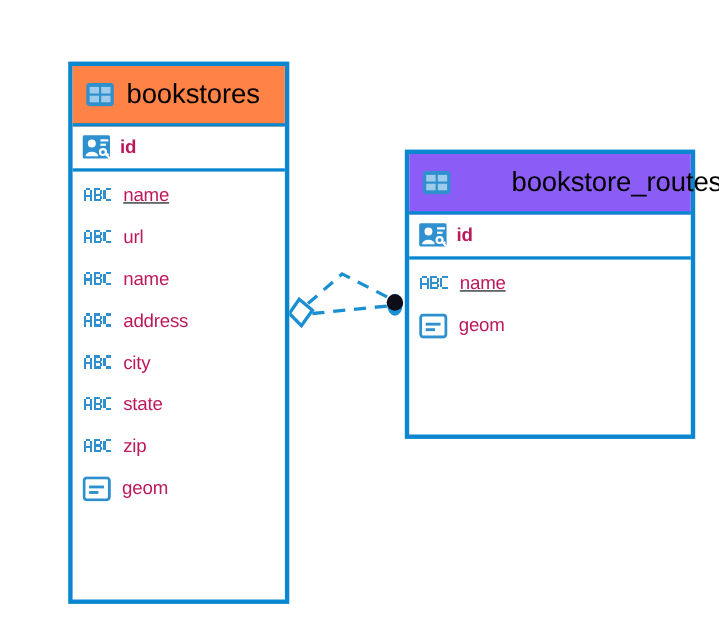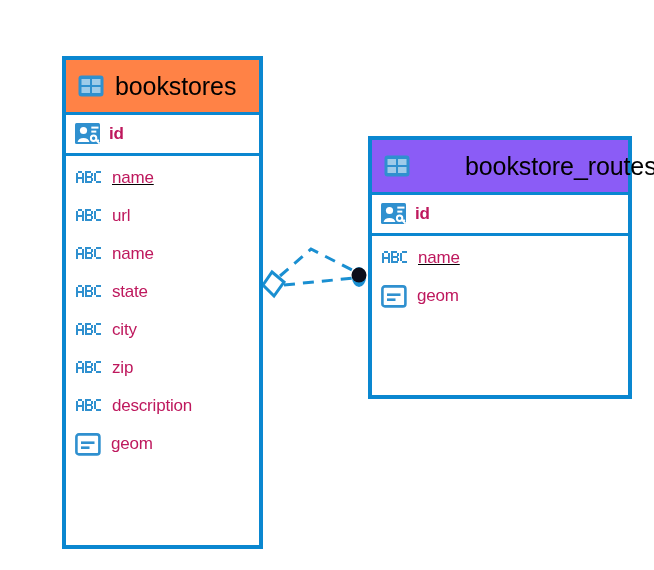--- a/index.html
+++ b/index.html
@@ -211,21 +211,66 @@
                 <rect x="10" y="11" width="7" height="2"></rect>
               <rect x="21" y="1" width="5" height="2"></rect>
                 <rect x="19" y="3" width="2" height="8"></rect>
               <rect x="21" y="11" width="5" height="2"></rect>
             </g>
           </svg>
         </span>
         <span class="field-label">name</span>
       </div>
 
-
+      <div class="field-row">
+        <span class="icon">
+          <svg width="27" height="16" viewBox="0 0 27 16" shape-rendering="crispEdges">
+            <g fill="#2f90cf">
+              <rect x="1" y="3" width="2" height="10"></rect>
+                <rect x="3" y="1" width="4" height="2"></rect>
+              <rect x="7" y="3" width="2" height="10"></rect>
+                <rect x="3" y="7" width="4" height="2"></rect>
+              <rect x="10" y="1" width="6" height="2"></rect>
+                <rect x="10" y="3" width="2" height="10"></rect>
+              <rect x="16" y="3" width="2" height="3"></rect>
+                <rect x="12" y="6" width="5" height="2"></rect>
+              <rect x="16" y="8" width="2" height="3"></rect>
+                <rect x="10" y="11" width="7" height="2"></rect>
+              <rect x="21" y="1" width="5" height="2"></rect>
+                <rect x="19" y="3" width="2" height="8"></rect>
+              <rect x="21" y="11" width="5" height="2"></rect>
+            </g>
+          </svg>
+        </span>
+        <span class="field-label">address</span>
+      </div>
+
+
+      <div class="field-row">
+        <span class="icon">
+          <svg width="27" height="16" viewBox="0 0 27 16" shape-rendering="crispEdges">
+            <g fill="#2f90cf">
+              <rect x="1" y="3" width="2" height="10"></rect>
+                <rect x="3" y="1" width="4" height="2"></rect>
+              <rect x="7" y="3" width="2" height="10"></rect>
+                <rect x="3" y="7" width="4" height="2"></rect>
+              <rect x="10" y="1" width="6" height="2"></rect>
+                <rect x="10" y="3" width="2" height="10"></rect>
+              <rect x="16" y="3" width="2" height="3"></rect>
+                <rect x="12" y="6" width="5" height="2"></rect>
+              <rect x="16" y="8" width="2" height="3"></rect>
+                <rect x="10" y="11" width="7" height="2"></rect>
+              <rect x="21" y="1" width="5" height="2"></rect>
+                <rect x="19" y="3" width="2" height="8"></rect>
+              <rect x="21" y="11" width="5" height="2"></rect>
+            </g>
+          </svg>
+        </span>
+        <span class="field-label">city</span>
+      </div>
 
       <div class="field-row">
         <span class="icon">
           <svg width="27" height="16" viewBox="0 0 27 16" shape-rendering="crispEdges">
             <g fill="#2f90cf">
               <rect x="1" y="3" width="2" height="10"></rect>
                 <rect x="3" y="1" width="4" height="2"></rect>
               <rect x="7" y="3" width="2" height="10"></rect>
                 <rect x="3" y="7" width="4" height="2"></rect>
               <rect x="10" y="1" width="6" height="2"></rect>
@@ -256,68 +301,23 @@
               <rect x="16" y="3" width="2" height="3"></rect>
                 <rect x="12" y="6" width="5" height="2"></rect>
               <rect x="16" y="8" width="2" height="3"></rect>
                 <rect x="10" y="11" width="7" height="2"></rect>
               <rect x="21" y="1" width="5" height="2"></rect>
                 <rect x="19" y="3" width="2" height="8"></rect>
               <rect x="21" y="11" width="5" height="2"></rect>
             </g>
           </svg>
         </span>
-        <span class="field-label">city</span>
-      </div>
-
-      <div class="field-row">
-        <span class="icon">
-          <svg width="27" height="16" viewBox="0 0 27 16" shape-rendering="crispEdges">
-            <g fill="#2f90cf">
-              <rect x="1" y="3" width="2" height="10"></rect>
-                <rect x="3" y="1" width="4" height="2"></rect>
-              <rect x="7" y="3" width="2" height="10"></rect>
-                <rect x="3" y="7" width="4" height="2"></rect>
-              <rect x="10" y="1" width="6" height="2"></rect>
-                <rect x="10" y="3" width="2" height="10"></rect>
-              <rect x="16" y="3" width="2" height="3"></rect>
-                <rect x="12" y="6" width="5" height="2"></rect>
-              <rect x="16" y="8" width="2" height="3"></rect>
-                <rect x="10" y="11" width="7" height="2"></rect>
-              <rect x="21" y="1" width="5" height="2"></rect>
-                <rect x="19" y="3" width="2" height="8"></rect>
-              <rect x="21" y="11" width="5" height="2"></rect>
-            </g>
-          </svg>
-        </span>
         <span class="field-label">zip</span>
       </div>
 
-      <div class="field-row">
-        <span class="icon">
-          <svg width="27" height="16" viewBox="0 0 27 16" shape-rendering="crispEdges">
-            <g fill="#2f90cf">
-              <rect x="1" y="3" width="2" height="10"></rect>
-                <rect x="3" y="1" width="4" height="2"></rect>
-              <rect x="7" y="3" width="2" height="10"></rect>
-                <rect x="3" y="7" width="4" height="2"></rect>
-              <rect x="10" y="1" width="6" height="2"></rect>
-                <rect x="10" y="3" width="2" height="10"></rect>
-              <rect x="16" y="3" width="2" height="3"></rect>
-                <rect x="12" y="6" width="5" height="2"></rect>
-              <rect x="16" y="8" width="2" height="3"></rect>
-                <rect x="10" y="11" width="7" height="2"></rect>
-              <rect x="21" y="1" width="5" height="2"></rect>
-                <rect x="19" y="3" width="2" height="8"></rect>
-              <rect x="21" y="11" width="5" height="2"></rect>
-            </g>
-          </svg>
-        </span>
-        <span class="field-label">description</span>
-      </div>
 
       <div class="field-row">
         <span class="icon">
           <svg width="26" height="23" viewBox="0 0 26 23">
             <rect x="1.4" y="1.4" width="23" height="20" rx="2.5" ry="2.5" fill="#ffffff" stroke="#2f90cf" stroke-width="2.6"></rect>
             <rect x="6" y="8.4" width="13.5" height="2.6" fill="#2f90cf"></rect>
             <rect x="6" y="13.4" width="8.5" height="2.6" fill="#2f90cf"></rect>
           </svg>
         </span>
         <span class="field-label">geom</span>

